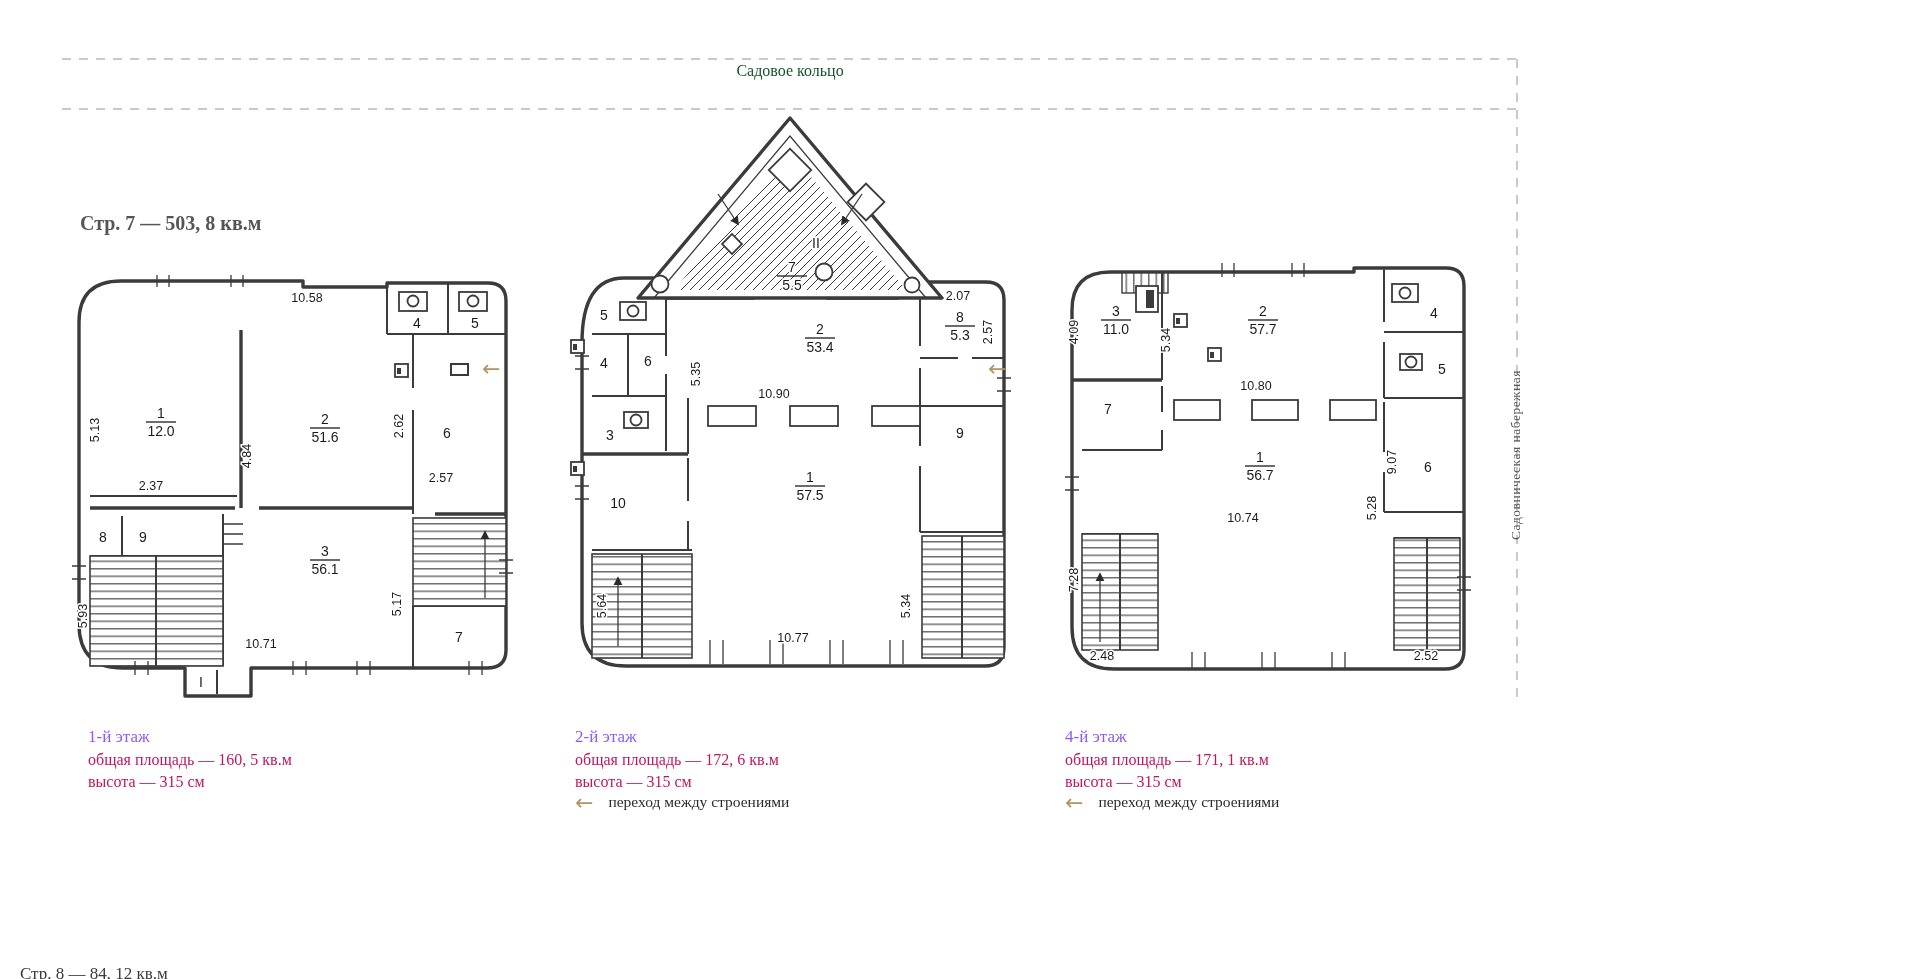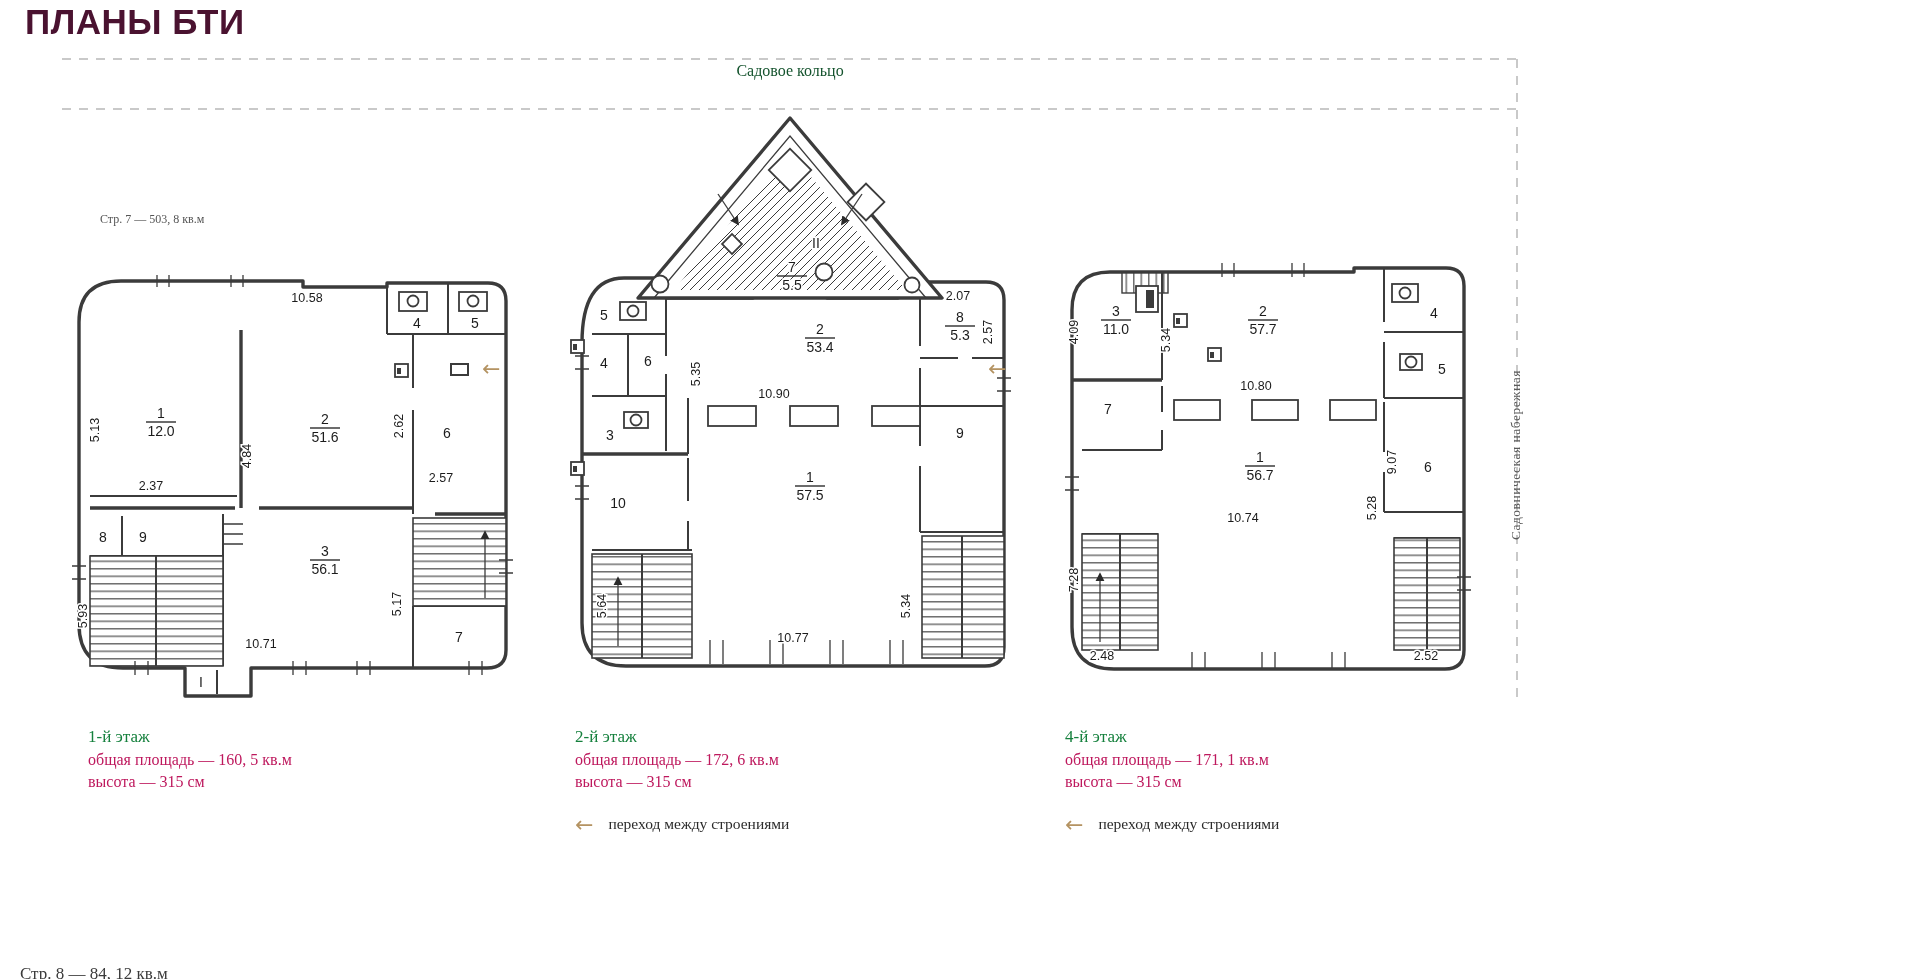--- a/index.html
+++ b/index.html
@@ -9,26 +9,26 @@
          font-size:35px;font-weight:700;color:#4a1230;letter-spacing:.5px;margin:0;}
   .dash-h{position:absolute;height:2px;left:62px;width:1456px;
           background-image:repeating-linear-gradient(90deg,#c9c9c9 0 9px,transparent 9px 17px);}
   .dash-v{position:absolute;width:2px;left:1516px;top:59px;height:640px;
           background-image:repeating-linear-gradient(180deg,#c9c9c9 0 9px,transparent 9px 17px);}
   .street-top{position:absolute;left:620px;width:340px;top:62px;text-align:center;
               font-size:16px;color:#14532d;}
   .street-right{position:absolute;left:1508px;top:200px;height:340px;
                 writing-mode:vertical-rl;transform:rotate(180deg);
                 font-size:13.5px;color:#5a5a5a;letter-spacing:.5px;}
-  .plan-header{position:absolute;left:100px;top:212px;font-size:12px;color:#555;}
+  .plan-header{position:absolute;left:80px;top:212px;font-size:20px;color:#555;font-weight:bold;}
   .plan-svg{position:absolute;overflow:visible;}
   .caption{position:absolute;top:726px;line-height:22.5px;}
-  .cap-title{font-size:17px;color:#15803d;}
+  .cap-title{font-size:17px;color:#8b5cf6;}
   .cap-gray{font-size:16px;color:#be185d;}
-  .transition{position:absolute;top:814px;font-size:15.5px;color:#2c2c2c;}
+  .transition{position:absolute;top:792px;font-size:15.5px;color:#2c2c2c;}
   .transition .arrow{margin-right:15px;}
   .arrow{color:#b49362;font-size:22px;font-family:"DejaVu Sans",sans-serif;line-height:1;
          display:inline-block;vertical-align:middle;}
   .link{position:absolute;top:358px;}
   .door-rect{display:inline-block;width:15px;height:9px;border:2px solid #3b3b3b;
              margin-right:9px;vertical-align:middle;background:#fff;}
   .bottom-clip{position:absolute;left:20px;top:964px;font-size:17px;color:#3a3a3a;}
   
   .w{fill:none;stroke:#3b3b3b;stroke-width:3.4;stroke-linejoin:round;}
   .wfill{fill:#fff;stroke:#3b3b3b;stroke-width:3.4;stroke-linejoin:round;}
@@ -63,21 +63,20 @@
       <pattern id="diagsteps" width="9" height="9" patternUnits="userSpaceOnUse">
         <rect width="9" height="9" fill="#fff"></rect>
         <path d="M-1,10 L10,-1" stroke="#3b3b3b" stroke-width="1"></path>
       </pattern>
       <marker id="ah" viewBox="0 0 10 10" refX="8" refY="5" markerWidth="7" markerHeight="7" orient="auto-start-reverse">
         <path d="M0,0 L10,5 L0,10 z" fill="#2b2b2b"></path>
       </marker>
     </defs>
   </svg>
 
-  <h1 class="title">ПЛАНЫ БТИ</h1>
 
   <div class="dash-h" style="top:58px"></div>
   <div class="street-top">Садовое кольцо</div>
   <div class="dash-h" style="top:108px"></div>
   <div class="dash-v"></div>
   <div class="street-right">Садовническая набережная</div>
 
   <div class="plan-header">Стр. 7 — 503, 8 кв.м</div>
 
   <svg class="plan-svg" style="left:65px;top:268px" width="445" height="435" viewBox="0 0 445 435">

